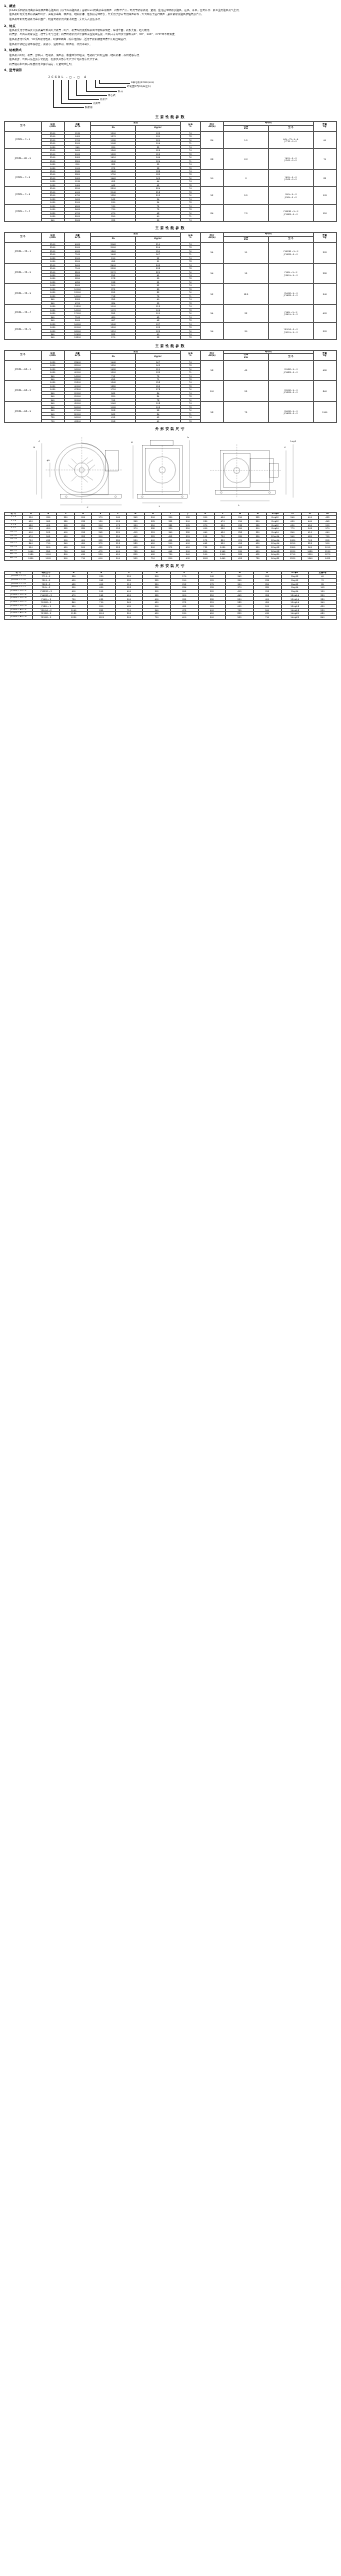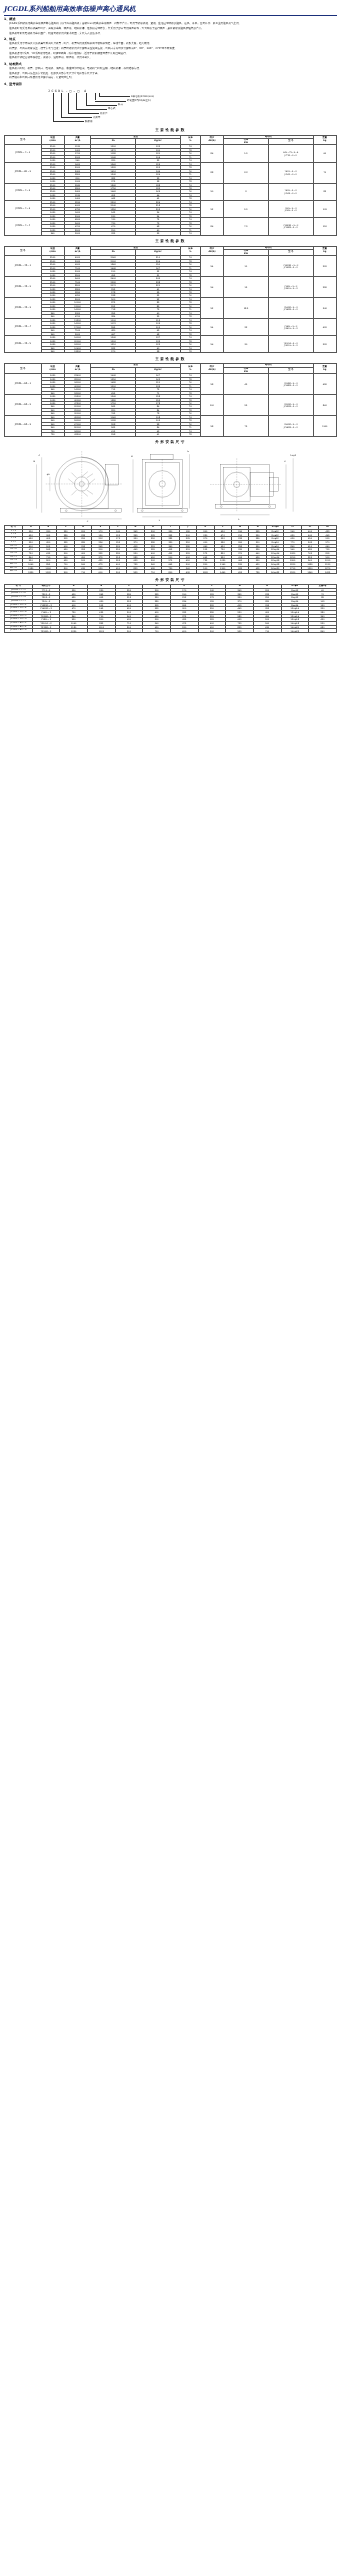--- a/index.html
+++ b/index.html
@@ -95,21 +95,20 @@
     height: 77px;
     margin: 1px 0 1.5px 0;
   }
   .draw-box svg { display:block; }
 </style>
 </head>
 <body>
 
 <div class="page">
 
-  <h1 class="doc-title">JCGDL系列船舶用高效率低噪声离心通风机</h1>
 
   <div class="sec-head">1、概述</div>
   <p class="body-text">JCGDL系列船舶用高效率低噪声离心通风机（以下简称通风机）是船level用高效率低噪声一种新型产品，可用于船舶机舱、货舱、生活区等场所的通风、送风、排风，也可作为一般工业用通风换气之用。</p>
   <p class="body-text">通风机叶轮采用后向机翼型叶片，具有效率高、噪声低、结构紧凑、性能稳定等特点，并采用了进口专用消声材料，大大降低了运行噪声，是目前船舶通风较理想的产品。</p>
   <p class="body-text">通风机可配装电动机功率范围广，转速可根据用户要求配置，安装方式灵活多样。</p>
 
   <div class="sec-head">2、特点</div>
   <p class="body-text">通风机采用了特殊设计的机翼型后向叶片机壳，叶片、机壳均用优质钢板或不锈钢板制造，焊接牢固，外形美观，经久耐用。</p>
   <p class="body-text">机壳进、出风口配有法兰，便于安装与连接；机壳可根据用户需要制成左旋或右旋，出风口方向可按需要制成0°、90°、180°、270°等不同角度。</p>
   <p class="body-text">通风机选用Y系列、YB系列船用电机，绝缘等级高，防护性能好，适用于船舶潮湿环境下长期连续运行。</p>

